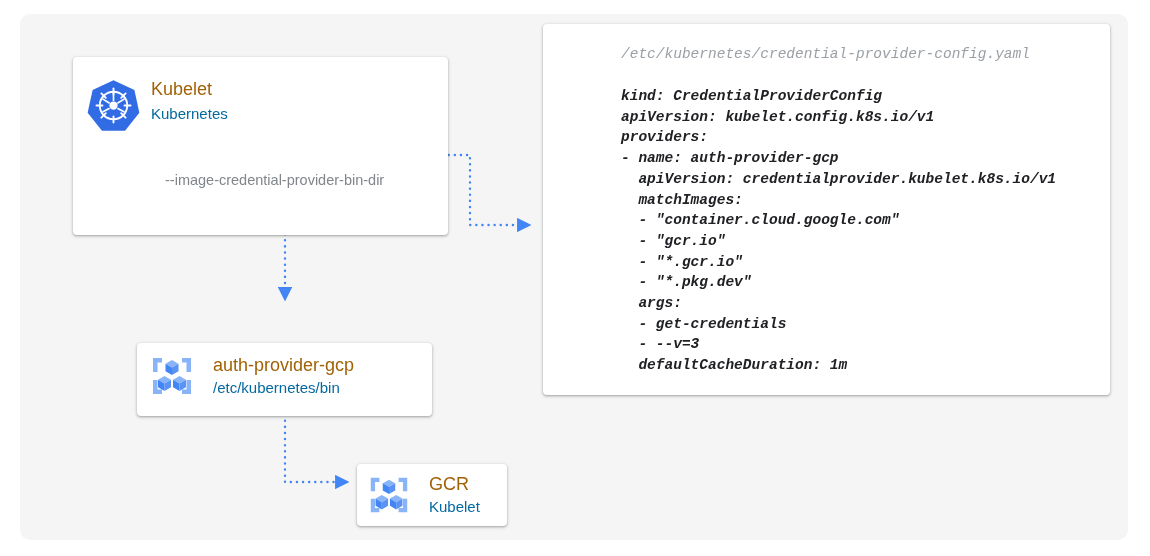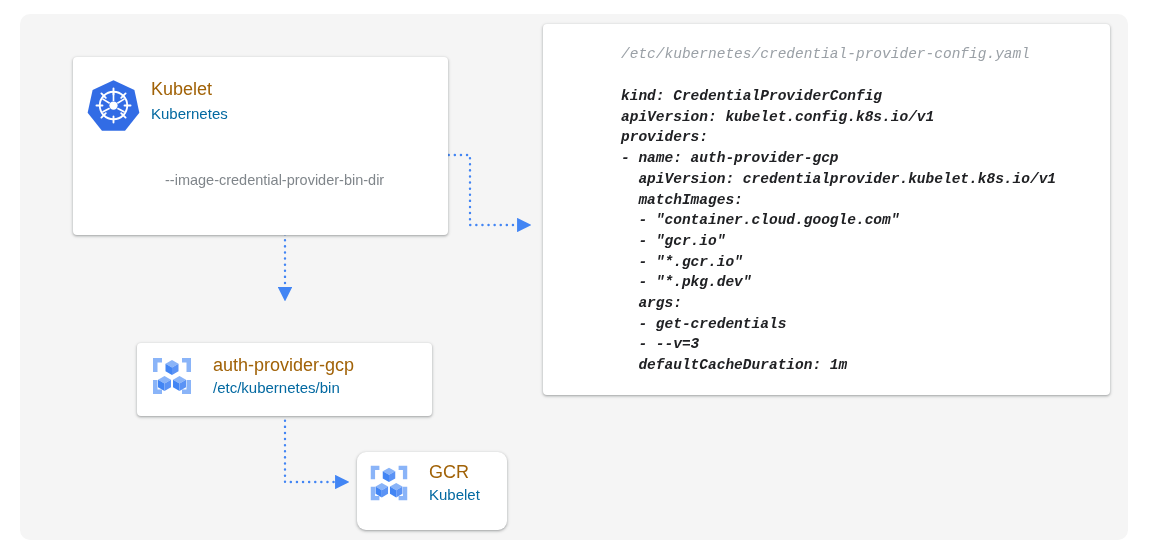--- a/index.html
+++ b/index.html
@@ -100,24 +100,23 @@
     top: 8px;
     width: 50px;
     height: 50px;
   }
   #auth-title { left: 76px; top: 11px; }
   #auth-sub   { left: 76px; top: 35px; }
 
   
   #gcr-card {
     left: 357px;
-    top: 452px;
+    top: 464px;
     width: 150px;
-    height: 78px;
-    border-radius: 9px;
+    height: 62px;
   }
   #gcr-card .gcr-icon {
     position: absolute;
     left: 8px;
     top: 7px;
     width: 48px;
     height: 48px;
   }
   #gcr-title { left: 72px; top: 9px; }
   #gcr-sub   { left: 72px; top: 33px; }

